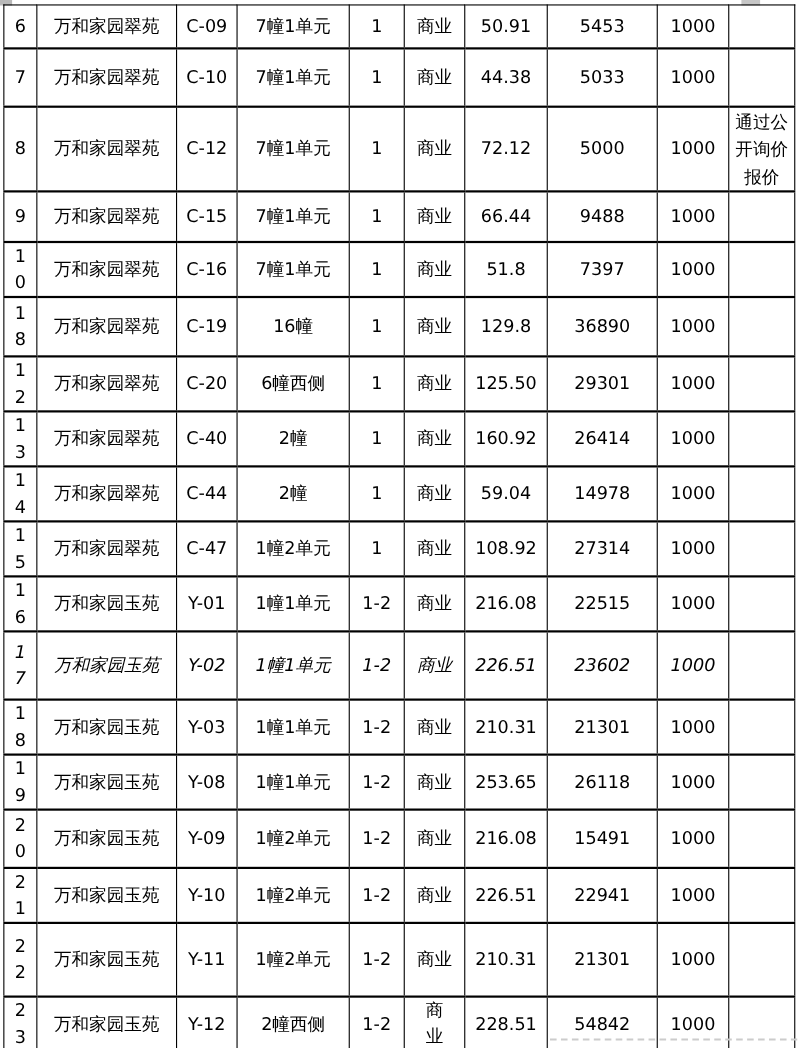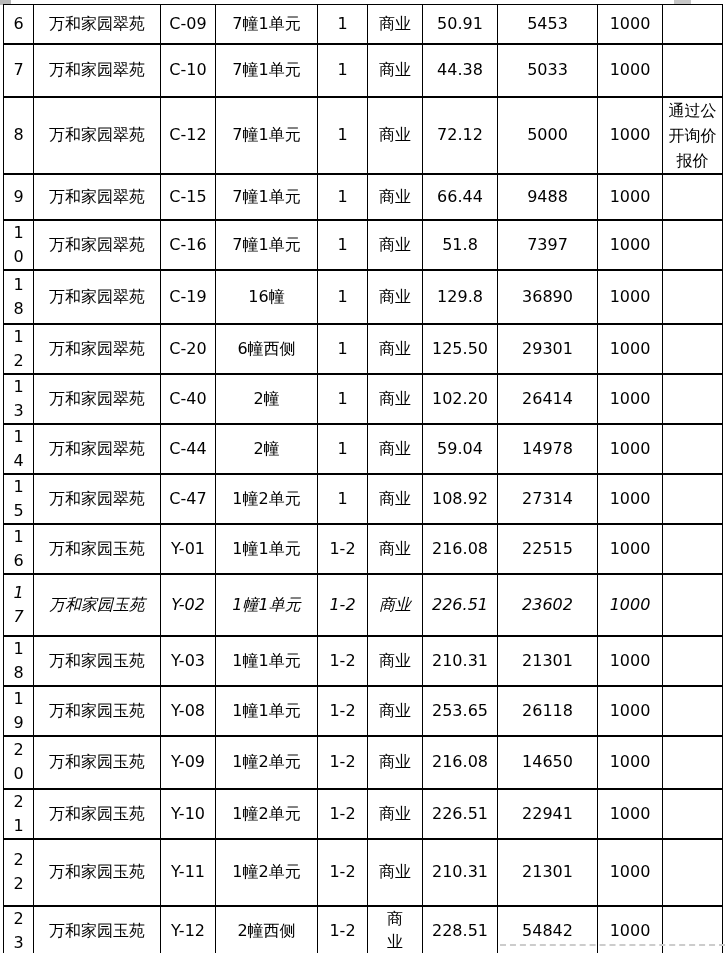--- a/index.html
+++ b/index.html
@@ -201,21 +201,21 @@
           <td class="col-deposit"><span class="cell-text">1000</span></td>
           <td class="col-remark"><span class="cell-text"></span></td>
         </tr>
         <tr>
           <td class="col-no"><span class="cell-text">13</span></td>
           <td class="col-project"><span class="cell-text">万和家园翠苑</span></td>
           <td class="col-code"><span class="cell-text">C-40</span></td>
           <td class="col-building"><span class="cell-text">2幢</span></td>
           <td class="col-floor"><span class="cell-text">1</span></td>
           <td class="col-use"><span class="cell-text">商业</span></td>
-          <td class="col-area"><span class="cell-text">102.20</span></td>
+          <td class="col-area"><span class="cell-text">160.92</span></td>
           <td class="col-price"><span class="cell-text">26414</span></td>
           <td class="col-deposit"><span class="cell-text">1000</span></td>
           <td class="col-remark"><span class="cell-text"></span></td>
         </tr>
         <tr>
           <td class="col-no"><span class="cell-text">14</span></td>
           <td class="col-project"><span class="cell-text">万和家园翠苑</span></td>
           <td class="col-code"><span class="cell-text">C-44</span></td>
           <td class="col-building"><span class="cell-text">2幢</span></td>
           <td class="col-floor"><span class="cell-text">1</span></td>
@@ -286,21 +286,21 @@
           <td class="col-remark"><span class="cell-text"></span></td>
         </tr>
         <tr>
           <td class="col-no"><span class="cell-text">20</span></td>
           <td class="col-project"><span class="cell-text">万和家园玉苑</span></td>
           <td class="col-code"><span class="cell-text">Y-09</span></td>
           <td class="col-building"><span class="cell-text">1幢2单元</span></td>
           <td class="col-floor"><span class="cell-text">1-2</span></td>
           <td class="col-use"><span class="cell-text">商业</span></td>
           <td class="col-area"><span class="cell-text">216.08</span></td>
-          <td class="col-price"><span class="cell-text">14650</span></td>
+          <td class="col-price"><span class="cell-text">15491</span></td>
           <td class="col-deposit"><span class="cell-text">1000</span></td>
           <td class="col-remark"><span class="cell-text"></span></td>
         </tr>
         <tr>
           <td class="col-no"><span class="cell-text">21</span></td>
           <td class="col-project"><span class="cell-text">万和家园玉苑</span></td>
           <td class="col-code"><span class="cell-text">Y-10</span></td>
           <td class="col-building"><span class="cell-text">1幢2单元</span></td>
           <td class="col-floor"><span class="cell-text">1-2</span></td>
           <td class="col-use"><span class="cell-text">商业</span></td>

